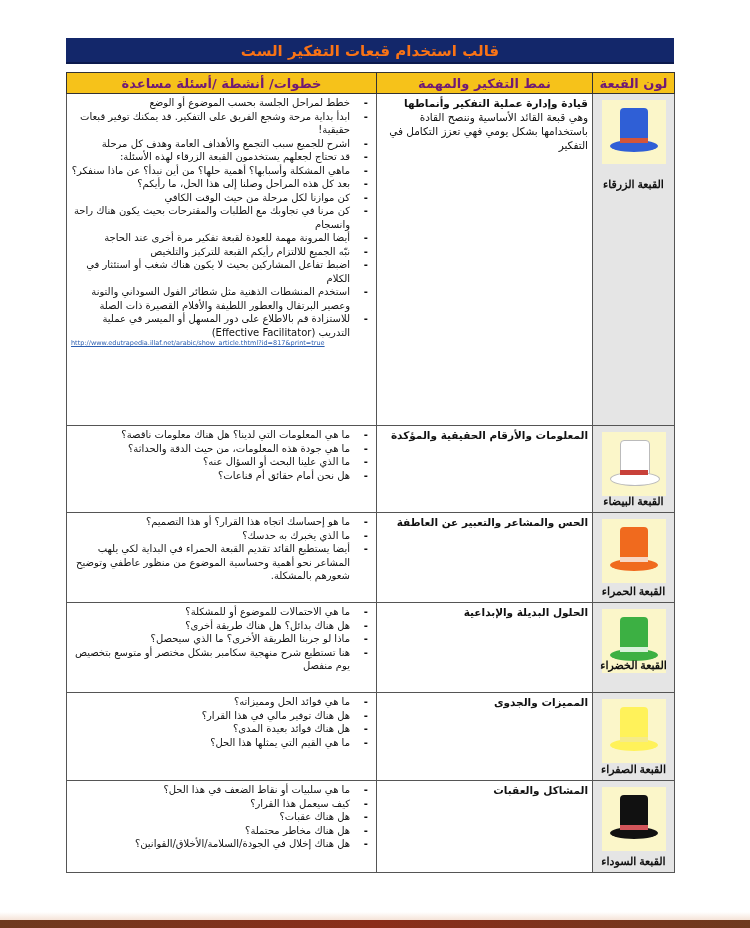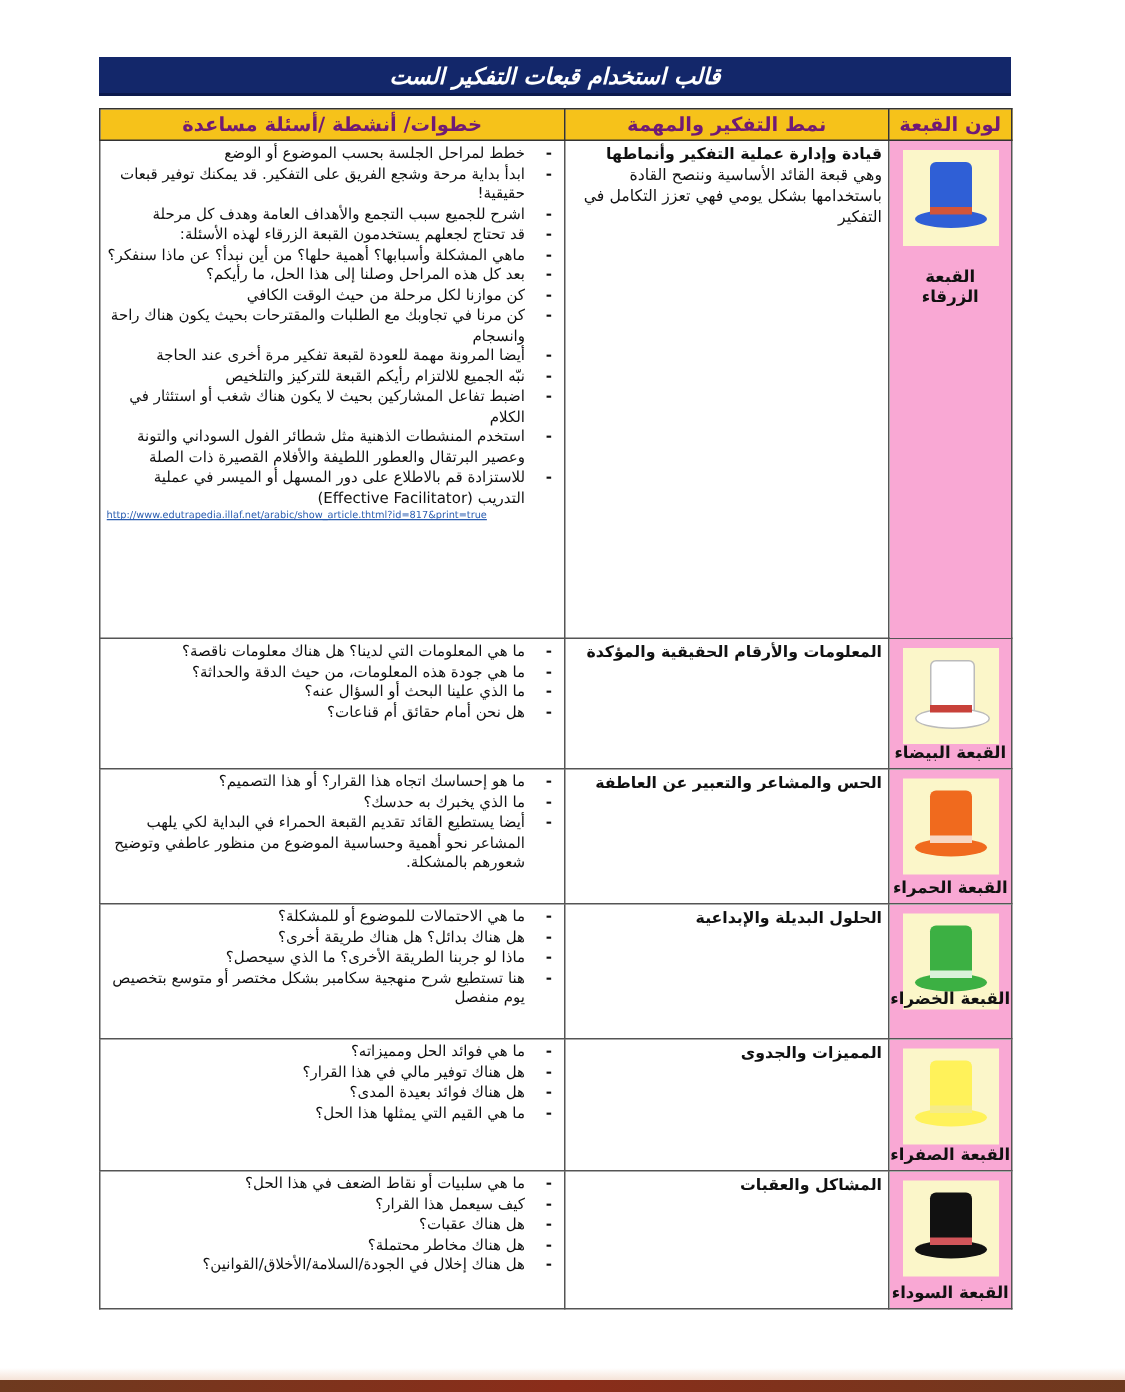--- a/index.html
+++ b/index.html
@@ -2,38 +2,37 @@
 <html><head>
 <meta charset="utf-8">
 <style>
   html, body { margin:0; padding:0; }
   body {
     width:750px; height:928px; background:#ffffff; position:relative; overflow:hidden;
     font-family:"DejaVu Sans", sans-serif; color:#111;
   }
   .title-bar {
     position:absolute; left:66px; top:38px; width:608px; height:26px;
-    background:#13276a; color:#ffffff; text-align:center;
+    background:#13276a; color:#f97316; text-align:center;
     font-size:15px; font-weight:bold; line-height:26px; direction:rtl;
     box-shadow: inset 0 -2px 0 #0c1a4d;
-    font-style: italic;
   }
   table.hats {
     position:absolute; left:66px; top:72px; width:608px;
     border-collapse:collapse; direction:rtl; table-layout:fixed;
   }
   table.hats th {
     background:#f6c21a; border:1px solid #333; font-size:13px; font-weight:bold;
     height:20px; padding:0 4px; text-align:center; color:#701a75;
   }
   table.hats td { border:1px solid #555; vertical-align:top; padding:2px 4px; }
   col.c-hat { width:82px; }
   col.c-mode { width:216px; }
   col.c-steps { width:310px; }
-  .hat-cell { background:#f9a8d4; text-align:center; padding:6px 4px 4px !important; position:relative; }
+  .hat-cell { background:#e5e5e5; text-align:center; padding:6px 4px 4px !important; position:relative;font-family:Liberation Serif, serif; }
   .hat-img {
     width:64px; height:64px; margin:0 auto; background:#fbf6c9; position:relative;
   }
   .hat-img .crown {
     position:absolute; left:18px; top:8px; width:28px; height:36px; border-radius:4px 4px 2px 2px;
   }
   .hat-img .brim {
     position:absolute; left:8px; top:40px; width:48px; height:12px; border-radius:50%;
   }
   .hat-img .band {

